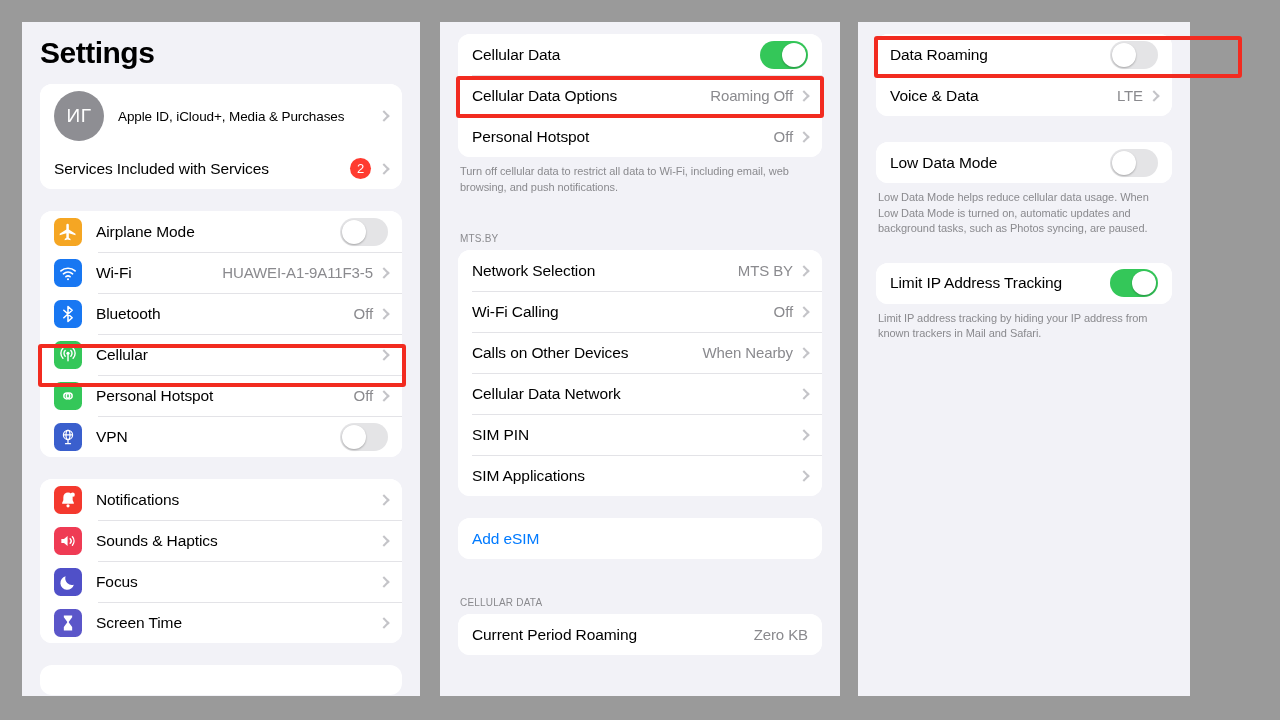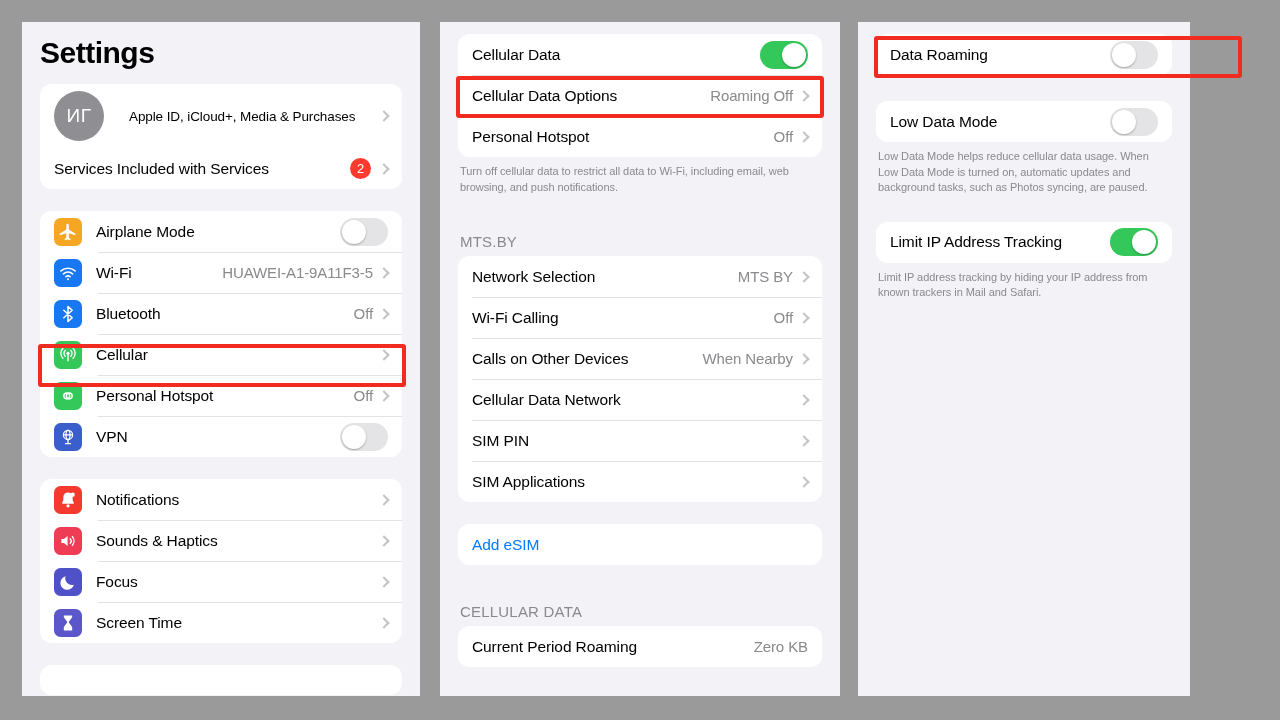--- a/index.html
+++ b/index.html
@@ -65,21 +65,21 @@
   }
 
   
   .footnote {
     font-size:11px; color:#8a8a8e;
     line-height:1.42;
     padding:7px 20px 0 20px;
     letter-spacing:-0.05px;
   }
   .sect-header {
-    font-size:15px; color:#8a8a8e;
+    font-size:10px; color:#8a8a8e;
     padding:16px 20px 6px 20px;
     letter-spacing:0.2px;
   }
   .sect-header.caps { text-transform:uppercase; }
 
   
   .toggle {
     width:48px; height:28px; border-radius:14px;
     position:relative; flex:none;
   }
@@ -99,21 +99,20 @@
     margin-right:14px; flex:none;
     display:flex; align-items:center; justify-content:center;
   }
   .appicon svg { width:20px; height:20px; display:block; }
 
   
   .account-row {
     display:flex; align-items:center;
     height:64px; padding:0 14px; background:#fff;
     position:relative;
-    gap:11px;
   }
   .avatar {
     width:50px; height:50px; border-radius:50%;
     background:#8e8e93; color:#fff;
     display:flex; align-items:center; justify-content:center;
     font-size:19px; letter-spacing:0.5px;
     margin-right:14px; flex:none;
   }
   .account-sub { flex:1; font-size:13.5px; color:#000; letter-spacing:-0.1px; }
 
@@ -396,20 +395,25 @@
       <div class="group" style="margin-top:12px;">
         <div class="card">
 
           <div class="row">
             <div class="row-label">Data Roaming</div>
             <div class="toggle off">
                 <div class="knob"></div>
               </div>
           </div>
 
+          <div class="row">
+            <div class="row-label">Voice &amp; Data</div>
+            <div class="row-value">LTE</div>
+            <div class="chev"></div>
+          </div>
 
         </div>
       </div>
 
       <div class="group" style="margin-top:26px;">
         <div class="card">
           <div class="row">
             <div class="row-label">Low Data Mode</div>
             <div class="toggle off">
                 <div class="knob"></div>

